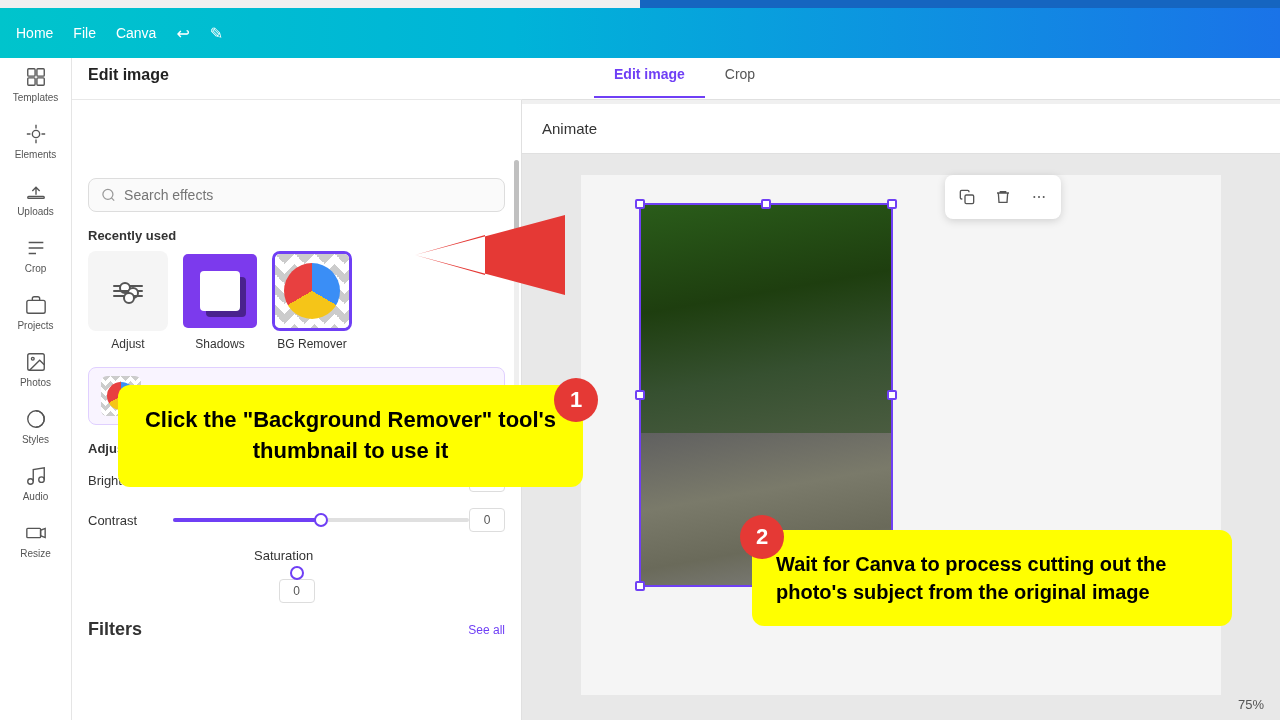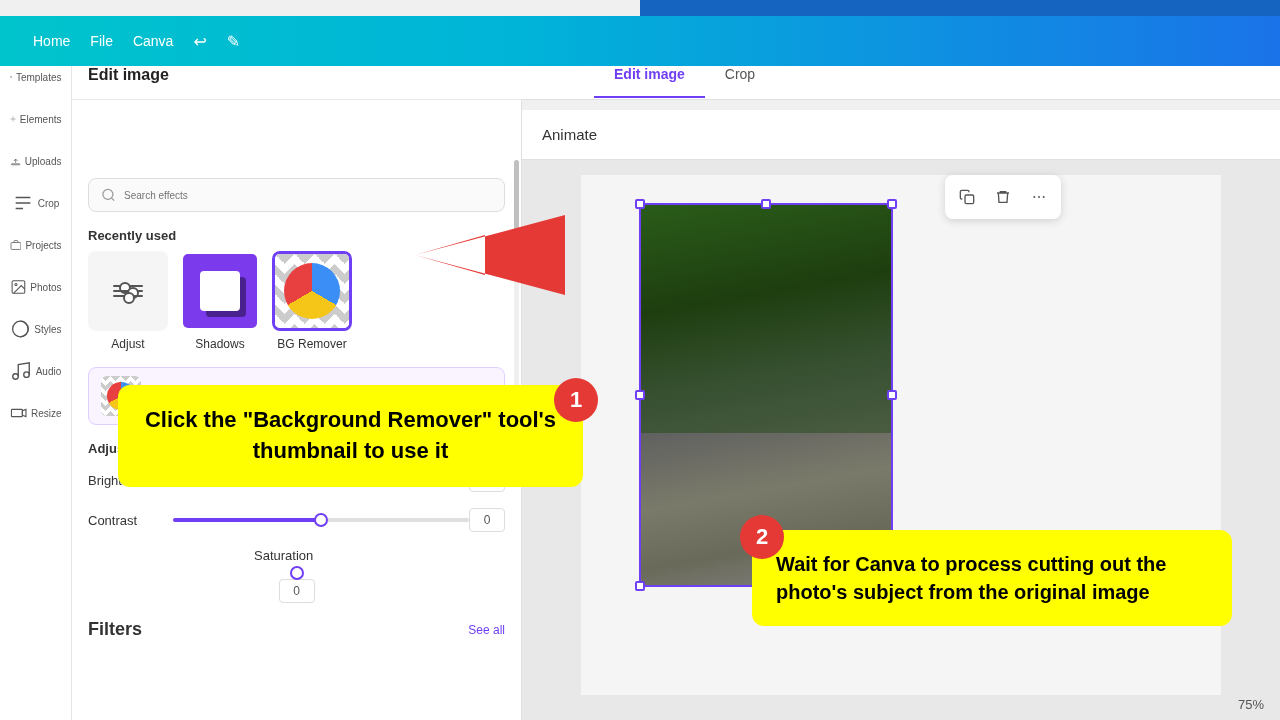--- a/index.html
+++ b/index.html
@@ -1,36 +1,36 @@
 <!DOCTYPE html>
 <html><head>
   <meta charset="utf-8">
   <style>
     * { box-sizing: border-box; margin: 0; padding: 0; }
     body { width: 1280px; height: 720px; overflow: hidden; font-family: -apple-system, BlinkMacSystemFont, 'Segoe UI', sans-serif; background: #f0f0f0; }
 
     
     .topbar {
-      position: absolute; top: 16px; left: 0; right: 0; height: 50px;
+      position: absolute; top: 8px; left: 0; right: 0; height: 50px;
       background: linear-gradient(90deg, #00c4cc 0%, #00b4d8 40%, #1a73e8 100%);
-      display: flex; align-items: center; padding: 0 33px; gap: 20px;
+      display: flex; align-items: center; padding: 0 16px; gap: 20px;
       z-index: 100;
     }
     .topbar-link { color: white; font-size: 14px; font-weight: 500; cursor: pointer; text-decoration: none; }
     .topbar-icon { color: white; font-size: 16px; cursor: pointer; }
 
     
     .sidebar {
       position: absolute; top: 50px; left: 0; width: 72px; height: 670px;
       background: #fff; border-right: 1px solid #e5e5e5;
       display: flex; flex-direction: column; align-items: center; padding: 8px 0; gap: 4px;
       z-index: 50;
     }
     .sidebar-item {
-      display: flex; flex-direction: row; align-items: center; justify-content: center;
+      display: flex; flex-direction: column; align-items: center; justify-content: center;
       width: 60px; padding: 8px 4px; border-radius: 8px; cursor: pointer;
       color: #555; font-size: 11px; gap: 4px;
     }
     .sidebar-item svg { width: 22px; height: 22px; }
     .sidebar-item-label { font-size: 10px; text-align: center; }
 
     
     .edit-panel {
       position: absolute; top: 50px; left: 72px; width: 450px; height: 670px;
       background: #fff; border-right: 1px solid #e0e0e0; overflow: hidden;
@@ -99,21 +99,21 @@
 
     
     .search-bar {
       margin: 8px 16px 16px 16px;
       display: flex; align-items: center;
       border: 1px solid #ddd; border-radius: 8px; padding: 8px 12px; gap: 8px;
       background: #fafafa;
     }
     .search-bar input {
       border: none; background: transparent; outline: none;
-      font-size: 10px; color: #555; width: 100%;
+      font-size: 14px; color: #555; width: 100%;
     }
 
     
     .section-label {
       padding: 0 16px 8px 16px; font-size: 13px; font-weight: 600; color: #333;
     }
     .effects-grid {
       display: flex; gap: 12px; padding: 0 16px 16px 16px; overflow-x: hidden;
     }
     .effect-item {
@@ -461,21 +461,21 @@
   <div style="position:absolute;top:110px;right:2px;width:5px;height:300px;background:#efefef;border-radius:3px;">
     <div style="width:5px;height:80px;background:#c0c0c0;border-radius:3px;margin-top:0;"></div>
   </div>
 </div>
 
 <div class="tab-bar" style="padding-left:522px;">
   <div class="tab-item active">Edit image</div>
   <div class="tab-item">Crop</div>
 </div>
 
-<div style="position:absolute;top:110px;left:522px;height:50px;display:flex;align-items:center;padding:0 20px;background:white;border-bottom:1px solid #e0e0e0;font-size:15px;font-weight:500;color:#333;z-index:30;width:calc(1280px - 522px);">
+<div style="position:absolute;top:104px;left:522px;height:50px;display:flex;align-items:center;padding:0 20px;background:white;border-bottom:1px solid #e0e0e0;font-size:15px;font-weight:500;color:#333;z-index:30;width:calc(1280px - 522px);">
   <span>Animate</span>
 </div>
 
 <div class="canvas-area" style="top:150px;">
   <div class="canvas-container">
 
     <div class="image-toolbar" style="position:absolute;top:0;right:160px;">
       <div class="toolbar-btn">
         <svg width="16" height="16" viewBox="0 0 24 24" fill="none" stroke="currentColor" stroke-width="2">
           <rect x="9" y="9" width="13" height="13" rx="2"></rect>

